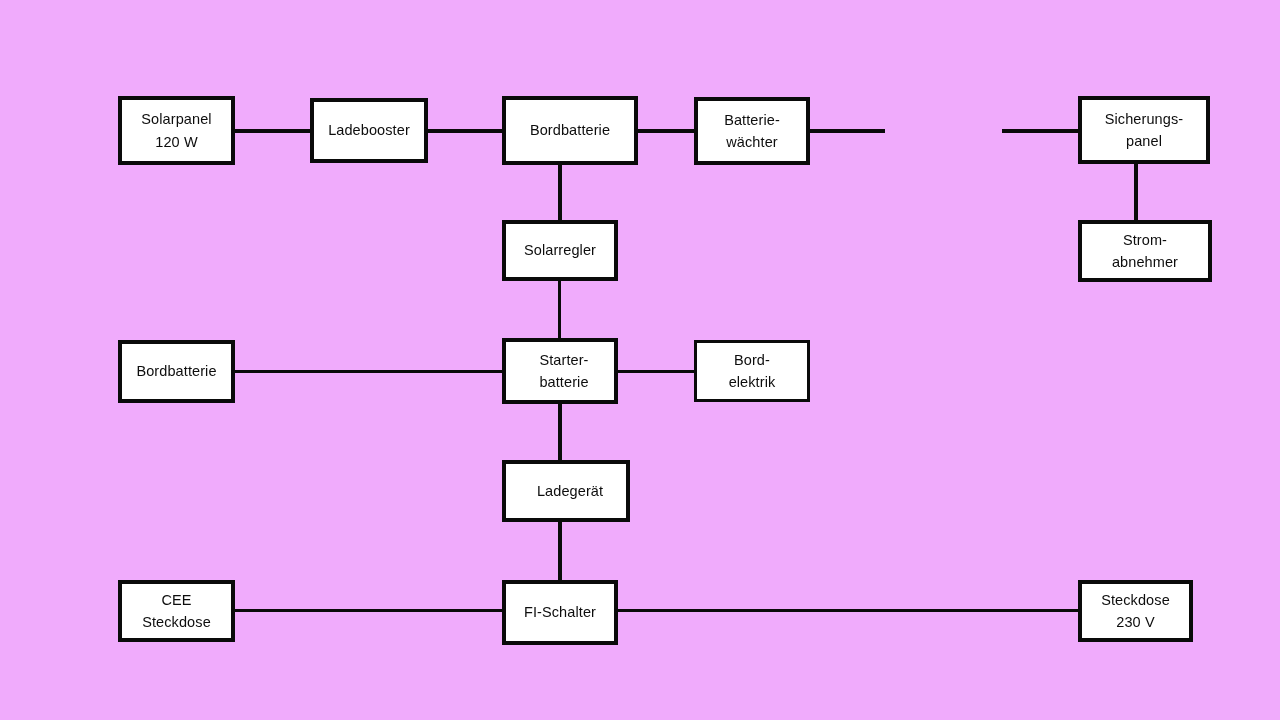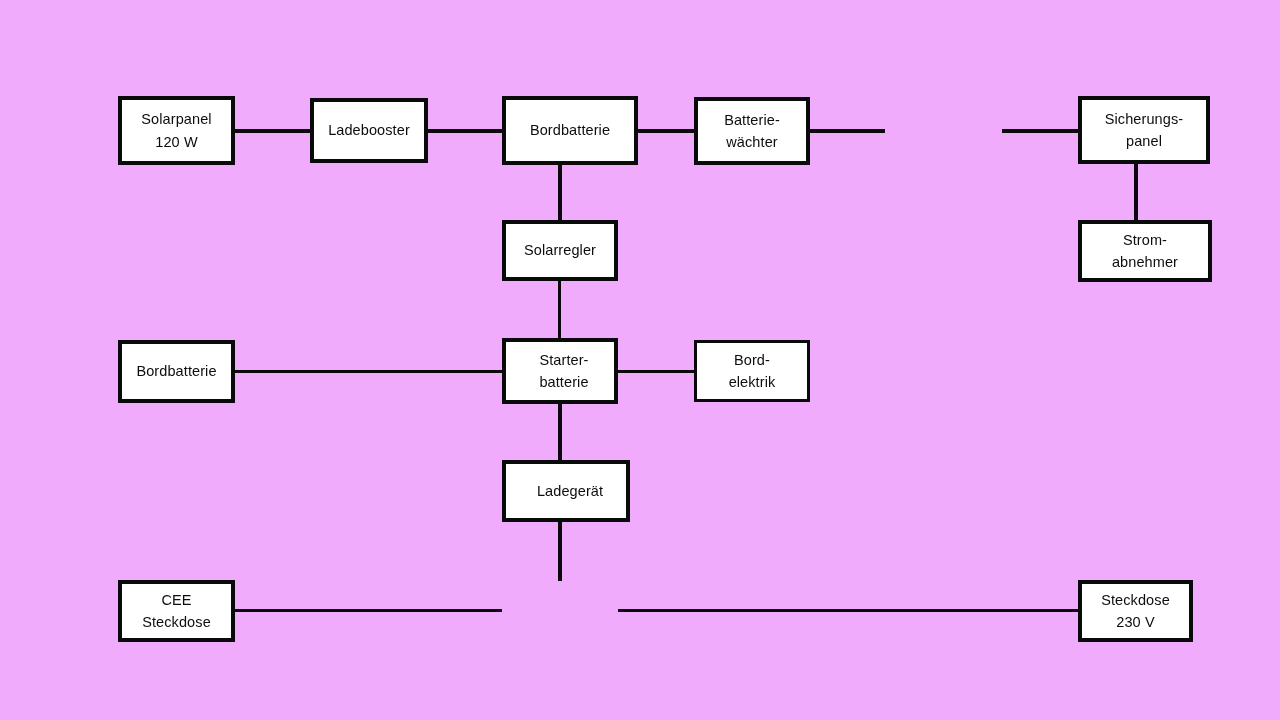--- a/index.html
+++ b/index.html
@@ -111,17 +111,20 @@
       <span class="label" style="color: rgb(13, 13, 13);">Bord-
 elektrik</span>
     </div>
     <div class="node" style="left: 502px; top: 460px; width: 128px; height: 62px; border-color: rgb(10, 10, 10); padding-left: 8px;">
       <span class="label" style="color: rgb(13, 13, 13);">Ladegerät</span>
     </div>
     <div class="node" style="left: 118px; top: 580px; width: 117px; height: 62px; border-color: rgb(10, 10, 10);">
       <span class="label" style="color: rgb(13, 13, 13);">CEE
 Steckdose</span>
     </div>
+    <div class="node" style="left: 502px; top: 580px; width: 116px; height: 65px; border-color: rgb(10, 10, 10);">
+      <span class="label" style="color: rgb(13, 13, 13);">FI-Schalter</span>
+    </div>
     <div class="node" style="left: 1078px; top: 580px; width: 115px; height: 62px; border-color: rgb(10, 10, 10);">
       <span class="label" style="color: rgb(13, 13, 13);">Steckdose
 230 V</span>
     </div>
   </div>
 
 </body></html>

